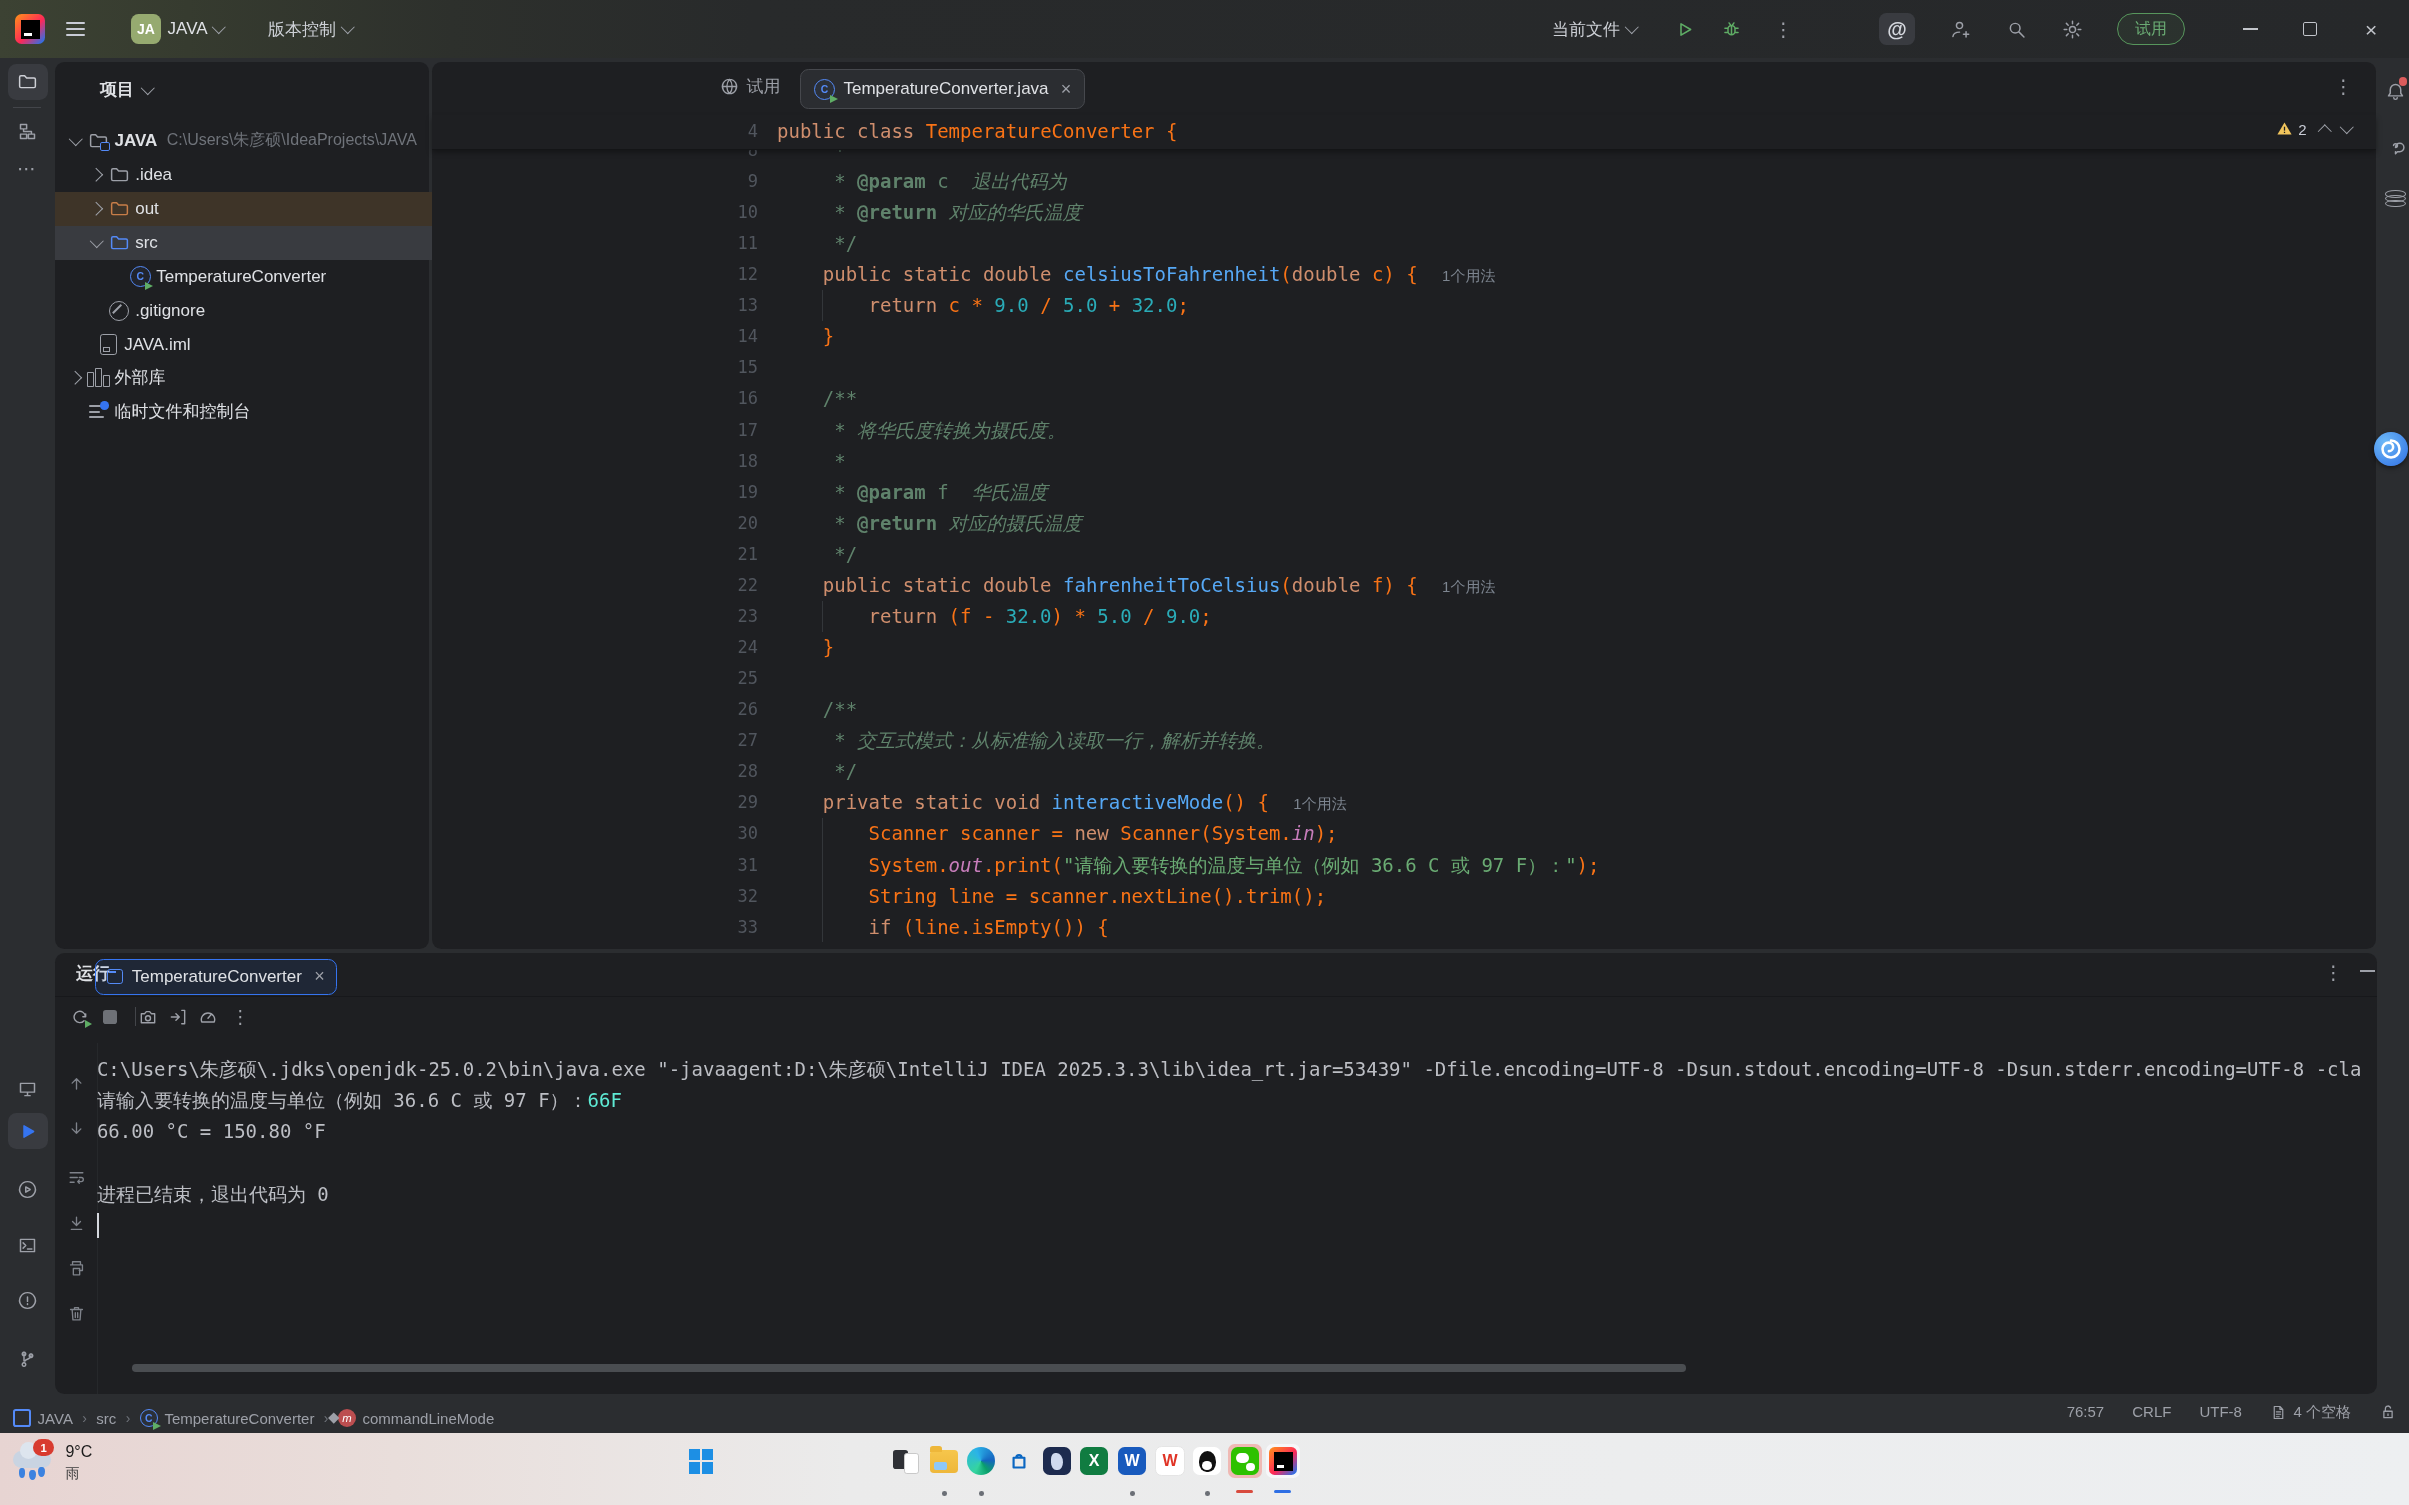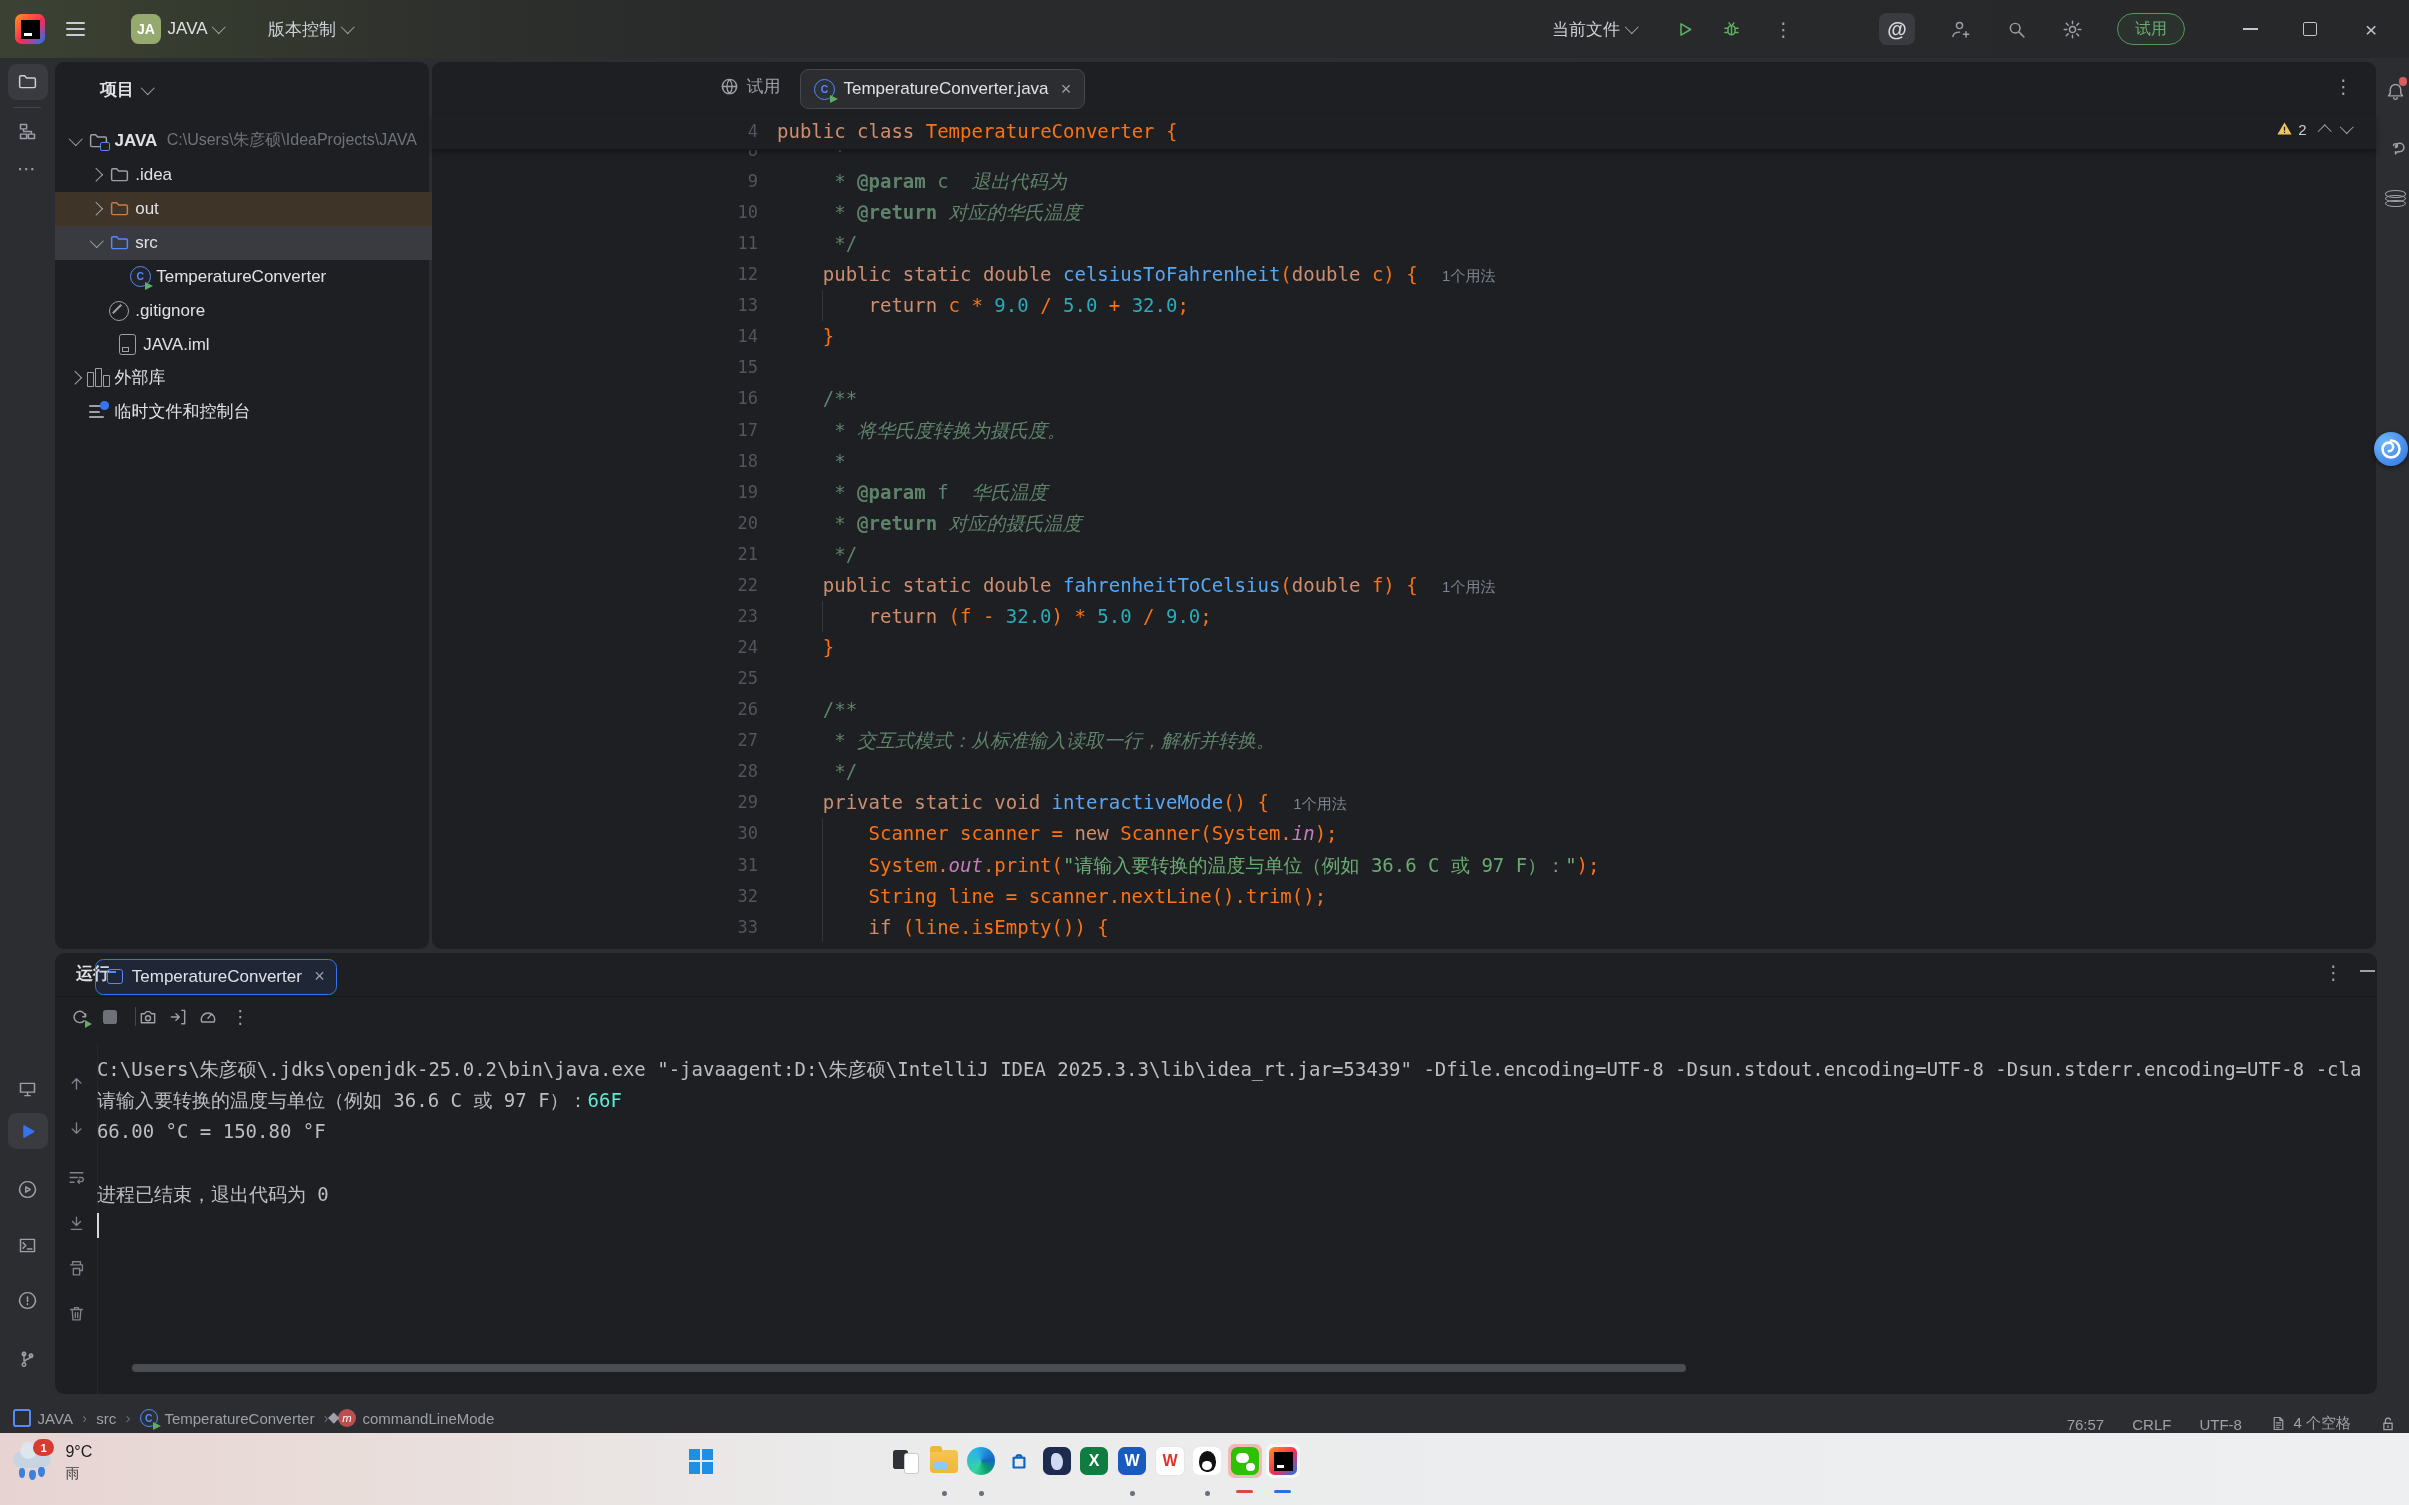--- a/index.html
+++ b/index.html
@@ -86,21 +86,21 @@
   .rt-ic{position:absolute;top:7.5px;width:24.5px;height:24.5px;display:flex;align-items:center;justify-content:center;}
   .cons-gut{position:absolute;left:1.9px;top:90px;width:40px;bottom:0;border-right:0.9px solid #26282B;}
   .cg-ic{position:absolute;left:7.5px;width:24.5px;height:24.5px;display:flex;align-items:center;justify-content:center;}
   .cline{position:absolute;left:41px;height:31px;line-height:31px;white-space:pre;font-family:"DejaVu Sans Mono","Liberation Mono",monospace;font-size:19px;color:#BCBEC4;}
   .cs-input{color:#5eead4;}
   #caret{position:absolute;left:41px;width:1.9px;height:24.5px;background:#D5D8DE;}
   #hscroll{position:absolute;left:77px;top:411px;width:1554px;height:7.5px;border-radius:3.8px;background:#4A4D51;}
   
   #statusbar{position:absolute;left:0;top:1403px;width:2410px;height:30px;background:#2B2D30;color:#9DA0A8;font-size:15px;}
   .sb-left{position:absolute;left:13px;top:0;height:30px;display:flex;align-items:center;gap:9.4px;}
-  .sb-right{position:absolute;right:13px;top:0;height:30px;display:flex;align-items:flex-end;gap:28px;}
+  .sb-right{position:absolute;right:13px;top:0;height:30px;display:flex;align-items:flex-start;gap:28px;}
   .bc-sep{color:#6F737A;font-size:14px;}
   
   #taskbar{position:absolute;left:0;top:1433px;width:2410px;height:73px;
     background:linear-gradient(90deg,#e7d4d2 0,#e9dedb 395px,#ebebeb 847px,#edeff1 100%);color:#1b1b1b;}
   .tb-app{position:absolute;top:11.3px;width:34px;height:34px;display:flex;align-items:center;justify-content:center;border-radius:6.6px;}
   .appbox{width:28px;height:28px;border-radius:6.6px;display:flex;align-items:center;justify-content:center;color:#fff;font-weight:bold;font-size:16px;}
   .run-dot{position:absolute;top:58px;width:4.7px;height:4.7px;border-radius:50%;background:#6b6f76;}
   .act-bar{position:absolute;top:57px;width:17px;height:3.3px;border-radius:1.9px;}
   .wx-bub{position:relative;width:28px;height:28px;border-radius:6.6px;background:#2DC100;}
   .wx-bub i{position:absolute;left:4.7px;top:5.6px;width:13px;height:10.4px;border-radius:5.6px;background:#fff;}
@@ -324,21 +324,21 @@
             </span>
             <span>TemperatureConverter</span>
           </div>
           <div class="trow" style="top: 232px; padding-left: 32px;">
             <span class="chevbox"></span>
             <span class="icn">
               <span class="ign-ic"></span>
             </span>
             <span>.gitignore</span>
           </div>
-          <div class="trow" style="top: 266px; padding-left: 40px; text-align: center;">
+          <div class="trow" style="top: 266px; padding-left: 21px; text-align: center;">
             <span class="chevbox"></span>
             <span class="icn">
               <span class="file-ic"></span>
             </span>
             <span>JAVA.iml</span>
           </div>
           <div class="trow" style="top: 299px; padding-left: 11.3px;">
             <span class="chevbox">
               <span class="chev right" style="border-color: rgb(157, 160, 168);"></span>
             </span>

